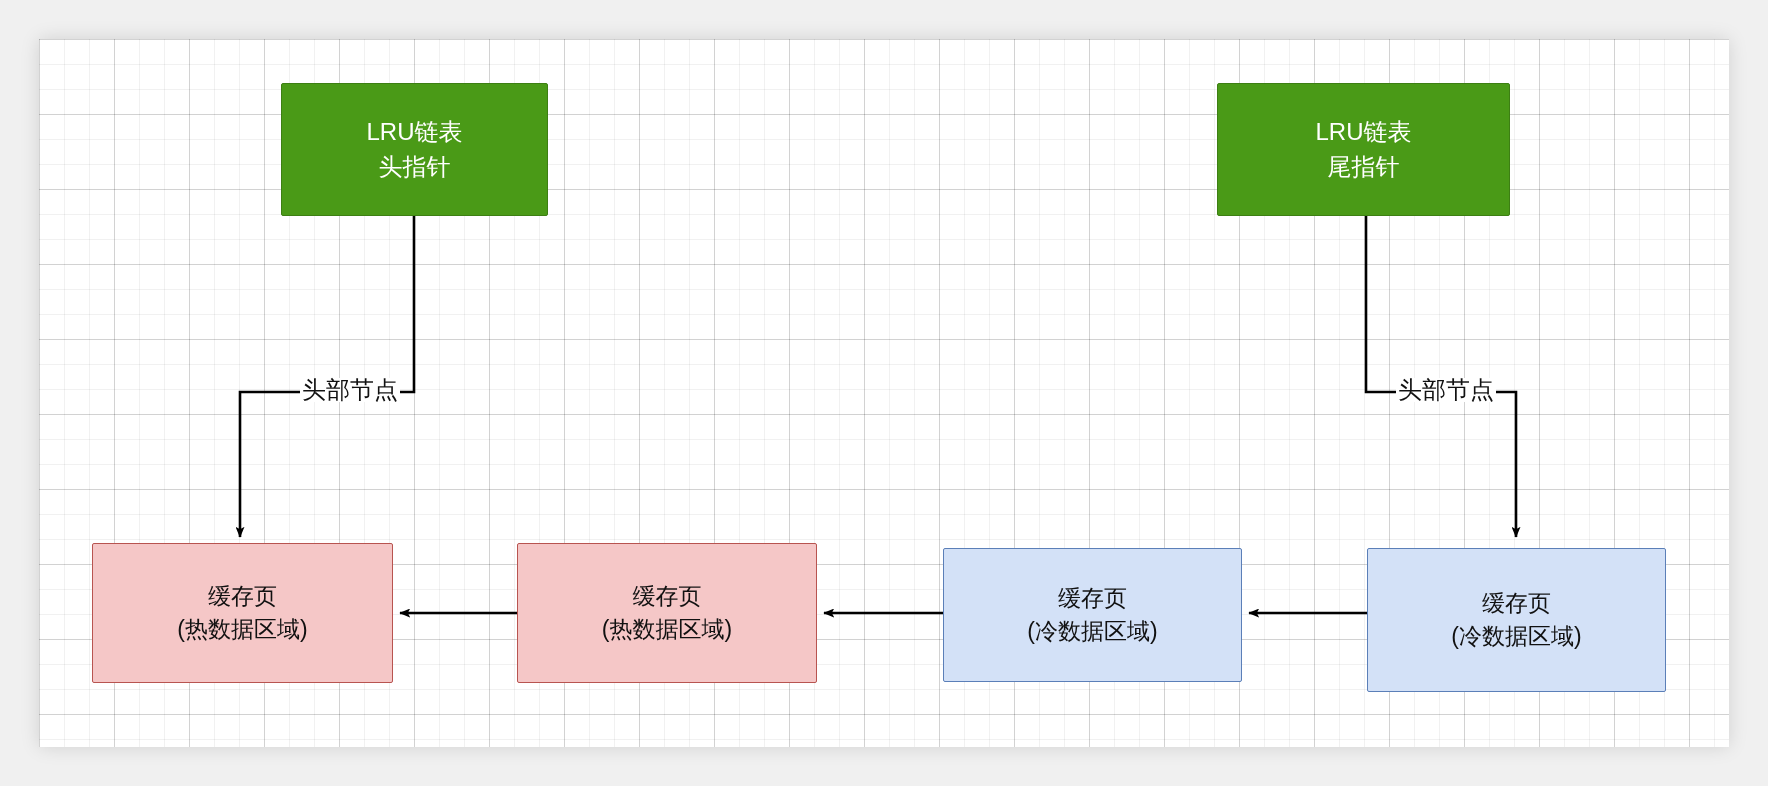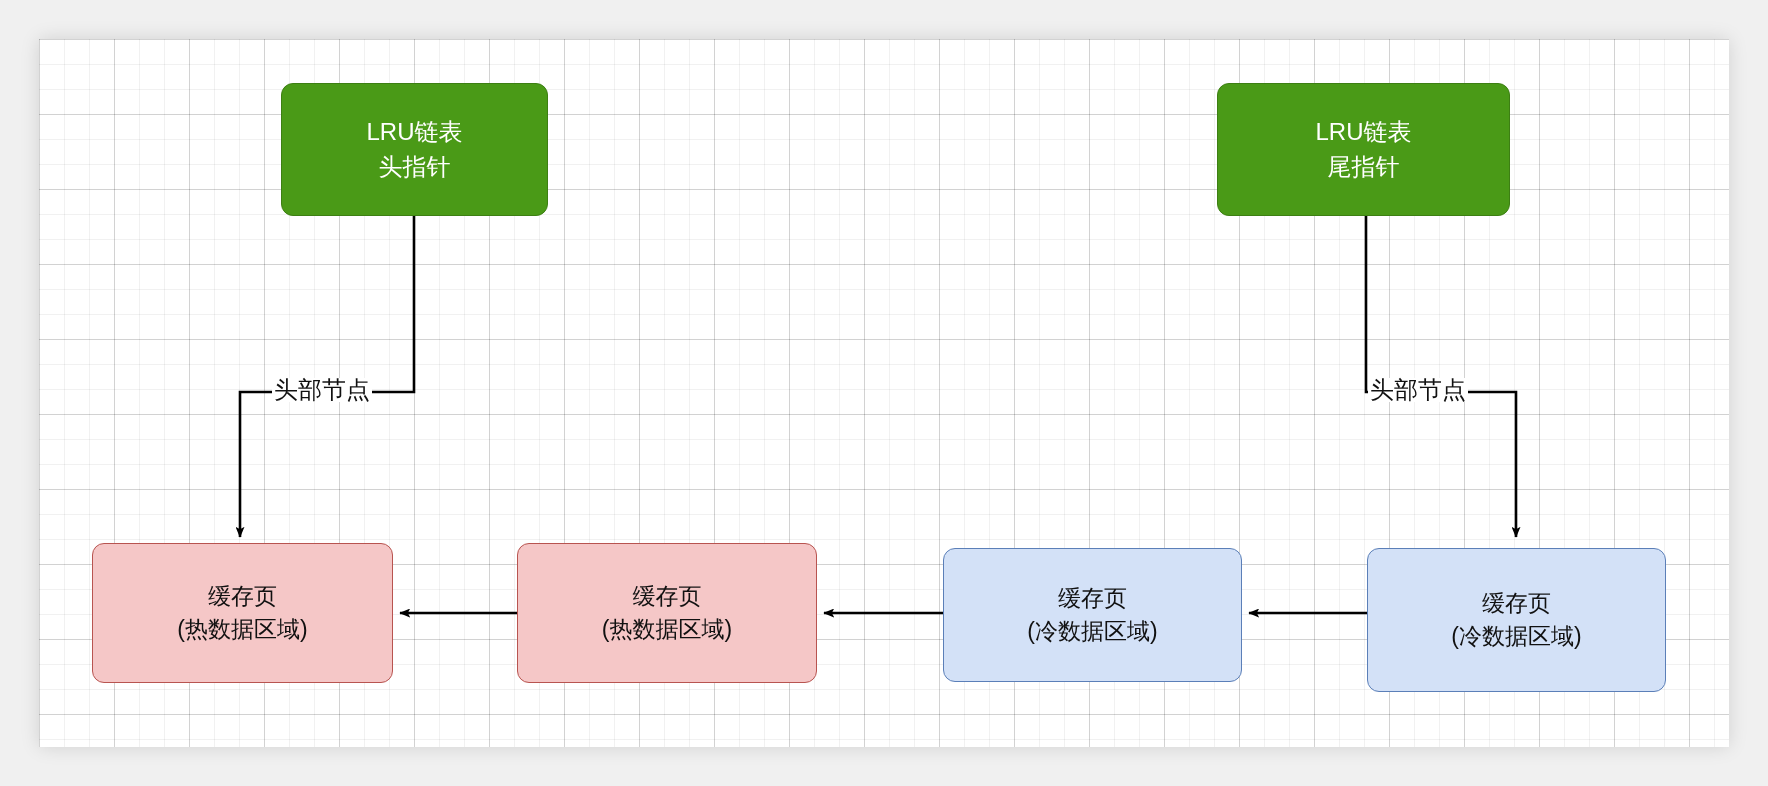--- a/index.html
+++ b/index.html
@@ -21,21 +21,21 @@
       linear-gradient(to bottom, rgba(0,0,0,0.13) 1px, transparent 1px);
     background-size:25px 25px,25px 25px,75px 75px,75px 75px;
     background-position:0 0,0 0,0 0,0 0;
     box-shadow:0 0 18px rgba(0,0,0,0.13);
     overflow:hidden;
   }
   #svglayer{position:absolute;left:0;top:0;width:1768px;height:786px;pointer-events:none;}
   .node{
     position:absolute;
     box-sizing:border-box;
-    border-radius:12px;
+    border-radius:2px;
     display:flex;
     flex-direction:column;
     align-items:center;
     justify-content:center;
     text-align:center;
     line-height:1.45;
     font-size:23px;
   }
   .node.green{
     background:#4a9a17;
@@ -55,20 +55,21 @@
   }
   .node .line{display:block;white-space:nowrap;}
   .edge-label{
     position:absolute;
     font-size:24px;
     color:#111111;
     background:#ffffff;
     white-space:nowrap;
     padding:0 2px;
     line-height:1;
+    margin-left:28px;
   }
 </style>
 </head>
 <body>
 
 <div id="canvas"></div>
 
 <svg id="svglayer" viewBox="0 0 1768 786" xmlns="http://www.w3.org/2000/svg">
   <defs>
     <marker id="arrowhead" markerWidth="11" markerHeight="9" refX="10.2" refY="4.5" orient="auto" markerUnits="userSpaceOnUse">

